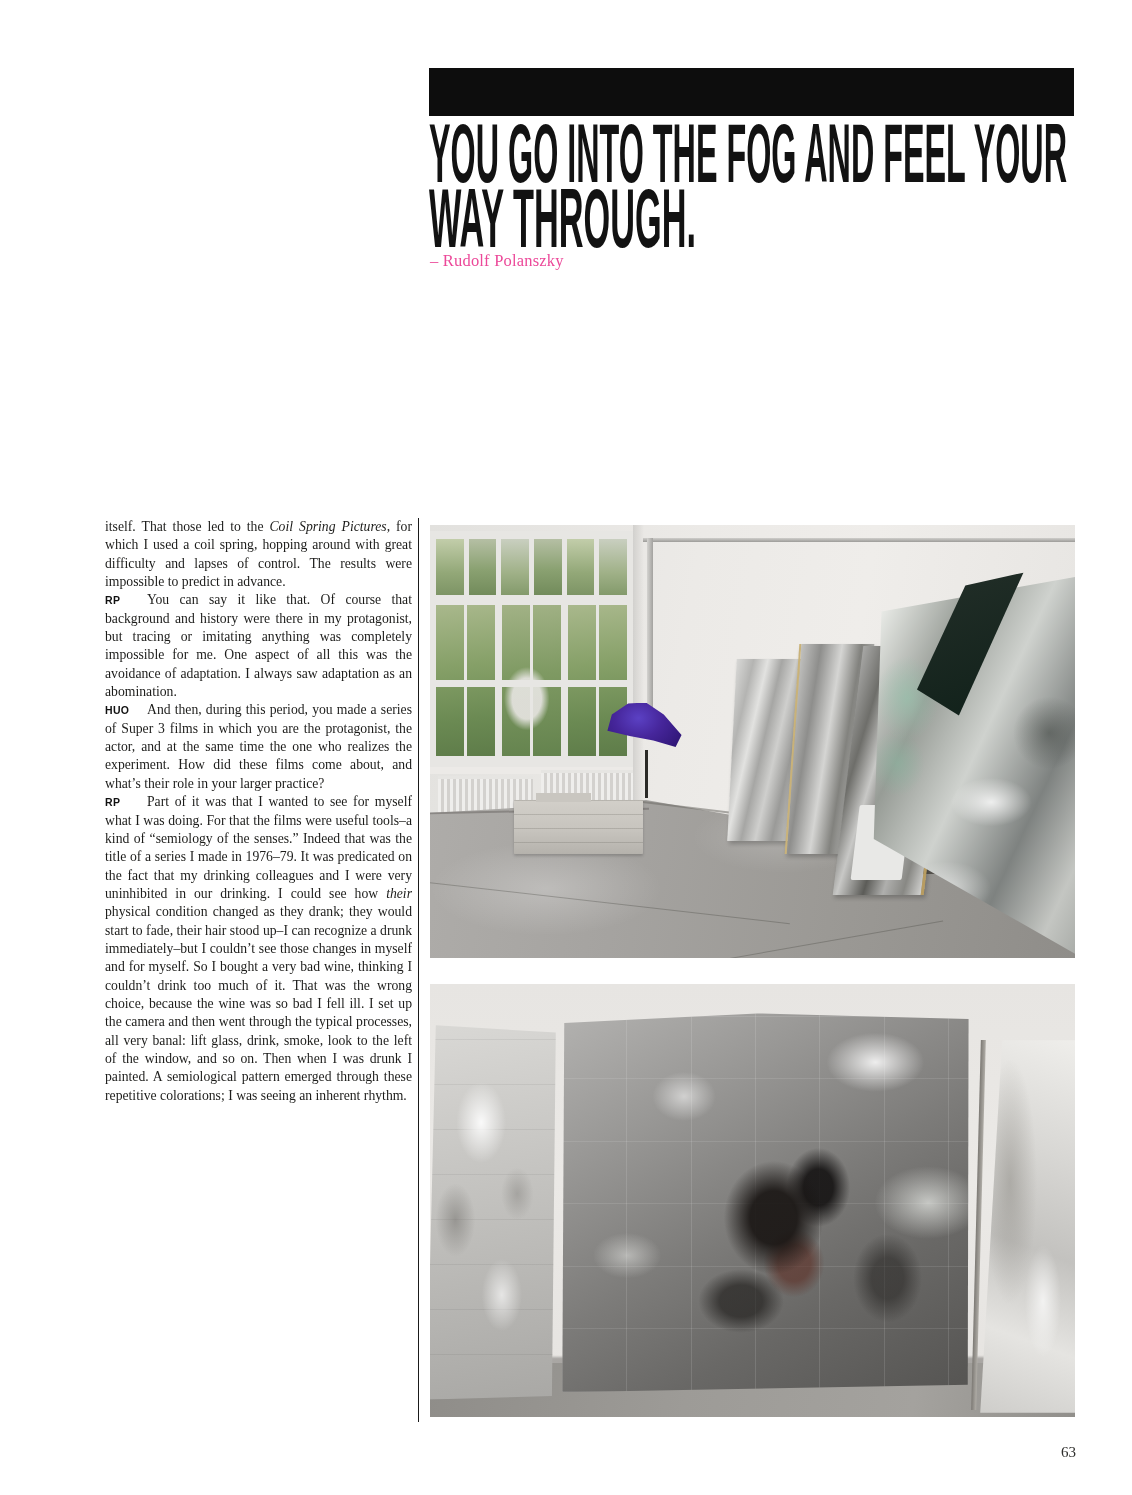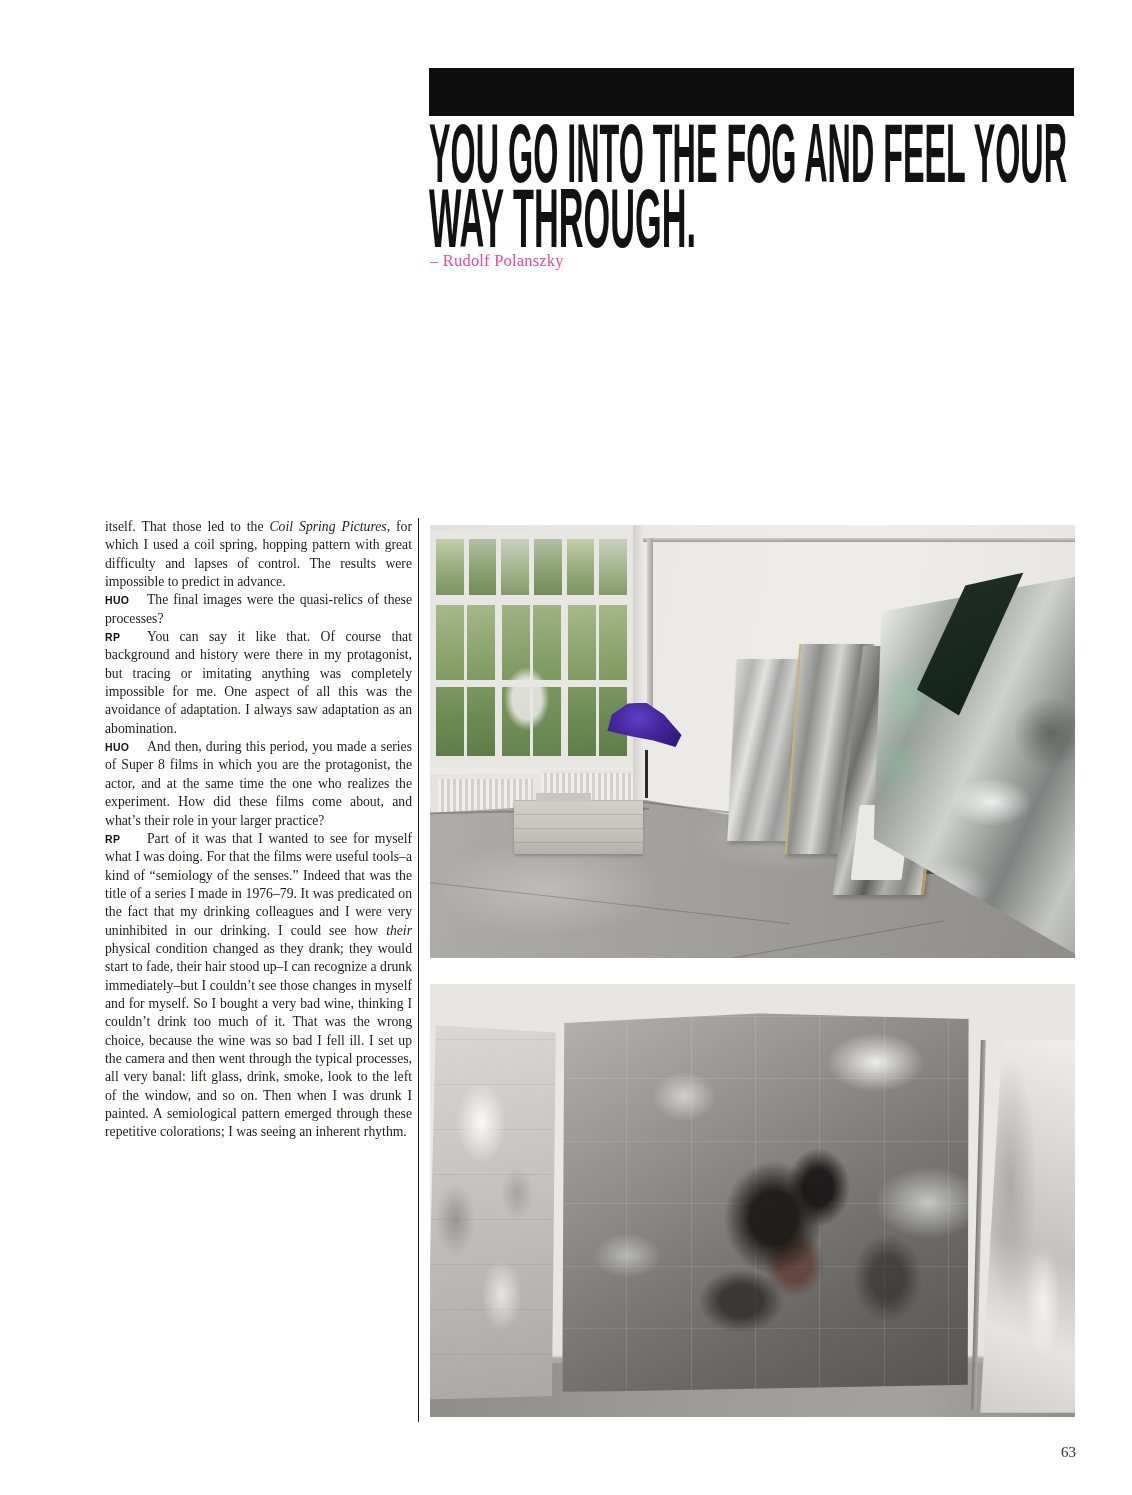--- a/index.html
+++ b/index.html
@@ -135,24 +135,23 @@
 <body>
 
 <div class="black-bar"></div>
 <svg class="headline-svg" viewBox="0 0 650 148">
   <text x="1" y="74" font-size="84" textLength="638" lengthAdjust="spacingAndGlyphs">YOU GO INTO THE FOG AND FEEL YOUR</text>
   <text x="1" y="139" font-size="84" textLength="267" lengthAdjust="spacingAndGlyphs">WAY THROUGH.</text>
 </svg>
 <div class="attribution">– Rudolf Polanszky</div>
 
 <div class="column">
-    <p class="para"><span>itself. That those led to the </span><i>Coil Spring Pictures</i><span>, for which I used a coil spring, hopping pattern with great difficulty and lapses of control. The results were impossible to predict in advance.</span></p>
-    <p class="para"><b class="spk">HUO</b><span>The final images were the quasi-relics of these processes?</span></p>
+    <p class="para"><span>itself. That those led to the </span><i>Coil Spring Pictures</i><span>, for which I used a coil spring, hopping around with great difficulty and lapses of control. The results were impossible to predict in advance.</span></p>
     <p class="para"><b class="spk">RP</b><span>You can say it like that. Of course that background and history were there in my protagonist, but tracing or imitating anything was completely impossible for me. One aspect of all this was the avoidance of adaptation. I always saw adaptation as an abomination.</span></p>
-    <p class="para"><b class="spk">HUO</b><span>And then, during this period, you made a series of Super 8 films in which you are the protagonist, the actor, and at the same time the one who realizes the experiment. How did these films come about, and what’s their role in your larger practice?</span></p>
+    <p class="para"><b class="spk">HUO</b><span>And then, during this period, you made a series of Super 3 films in which you are the protagonist, the actor, and at the same time the one who realizes the experiment. How did these films come about, and what’s their role in your larger practice?</span></p>
     <p class="para"><b class="spk">RP</b><span>Part of it was that I wanted to see for myself what I was doing. For that the films were useful tools–a kind of “semiology of the senses.” Indeed that was the title of a series I made in 1976–79. It was predicated on the fact that my drinking colleagues and I were very uninhibited in our drinking. I could see how </span><i>their</i><span> physical condition changed as they drank; they would start to fade, their hair stood up–I can recognize a drunk immediately–but I couldn’t see those changes in myself and for myself. So I bought a very bad wine, thinking I couldn’t drink too much of it. That was the wrong choice, because the wine was so bad I fell ill. I set up the camera and then went through the typical processes, all very banal: lift glass, drink, smoke, look to the left of the window, and so on. Then when I was drunk I painted. A semiological pattern emerged through these repetitive colorations; I was seeing an inherent rhythm.</span></p>
   </div>
 <div class="col-rule"></div>
 
 <div class="photo photo-1" title="Studio with large windows, purple sculpture and leaning mirror panels">
   <div class="p1-wall"></div>
   <div class="p1-pipe-h"></div>
   <div class="p1-pipe-v"></div>
   <div class="windows">
     <div class="transom-row">

